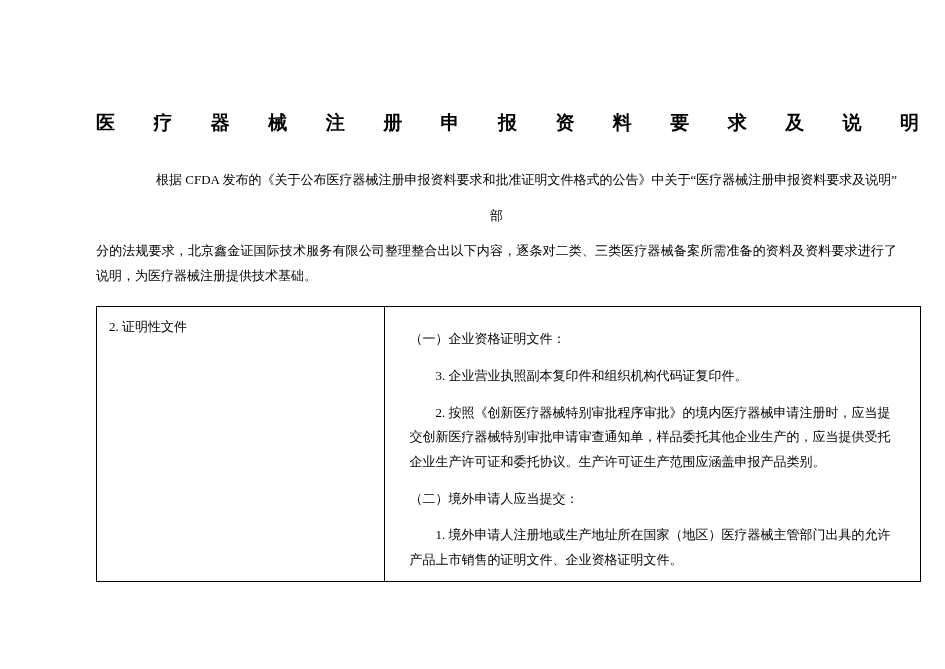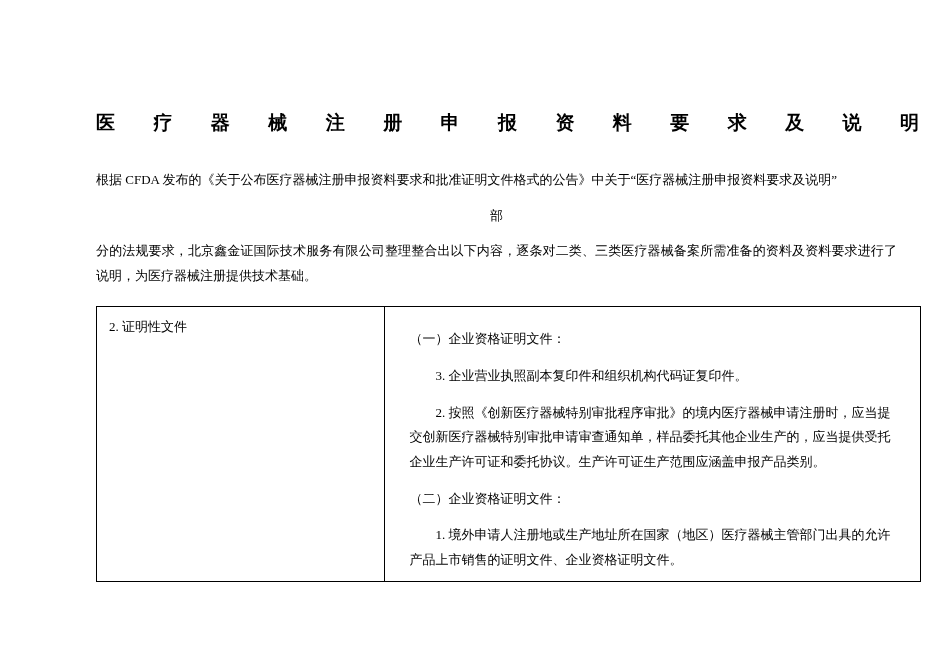--- a/index.html
+++ b/index.html
@@ -17,21 +17,21 @@
       font-family: "SimHei", "黑体", sans-serif;
       font-size: 19px;
       font-weight: bold;
       text-align: justify;
       text-align-last: justify;
       letter-spacing: 2px;
       margin-bottom: 28px;
       width: 100%;
     }
     .intro-line-1 {
-      text-align: left;
+      text-align: right;
       margin-bottom: 4px;
       text-indent: 0;
     }
     .intro-sub {
       text-align: center;
       margin-bottom: 10px;
     }
     .intro-para {
       text-align: justify;
       margin-bottom: 18px;
@@ -68,18 +68,18 @@
     <col class="left">
     <col class="right">
   </colgroup>
   <tbody>
   <tr>
     <td>2. 证明性文件</td>
     <td>
       <div class="cell-block">（一）企业资格证明文件：</div>
       <div class="cell-block indent">3. 企业营业执照副本复印件和组织机构代码证复印件。</div>
       <div class="cell-block indent">2. 按照《创新医疗器械特别审批程序审批》的境内医疗器械申请注册时，应当提交创新医疗器械特别审批申请审查通知单，样品委托其他企业生产的，应当提供受托企业生产许可证和委托协议。生产许可证生产范围应涵盖申报产品类别。</div>
-      <div class="cell-block">（二）企业资格证明文件：</div>
+      <div class="cell-block">（二）境外申请人应当提交：</div>
       <div class="cell-block indent">1. 境外申请人注册地或生产地址所在国家（地区）医疗器械主管部门出具的允许产品上市销售的证明文件、企业资格证明文件。</div>
     </td>
   </tr>
 </tbody>
   </table>
 
 </body></html>

